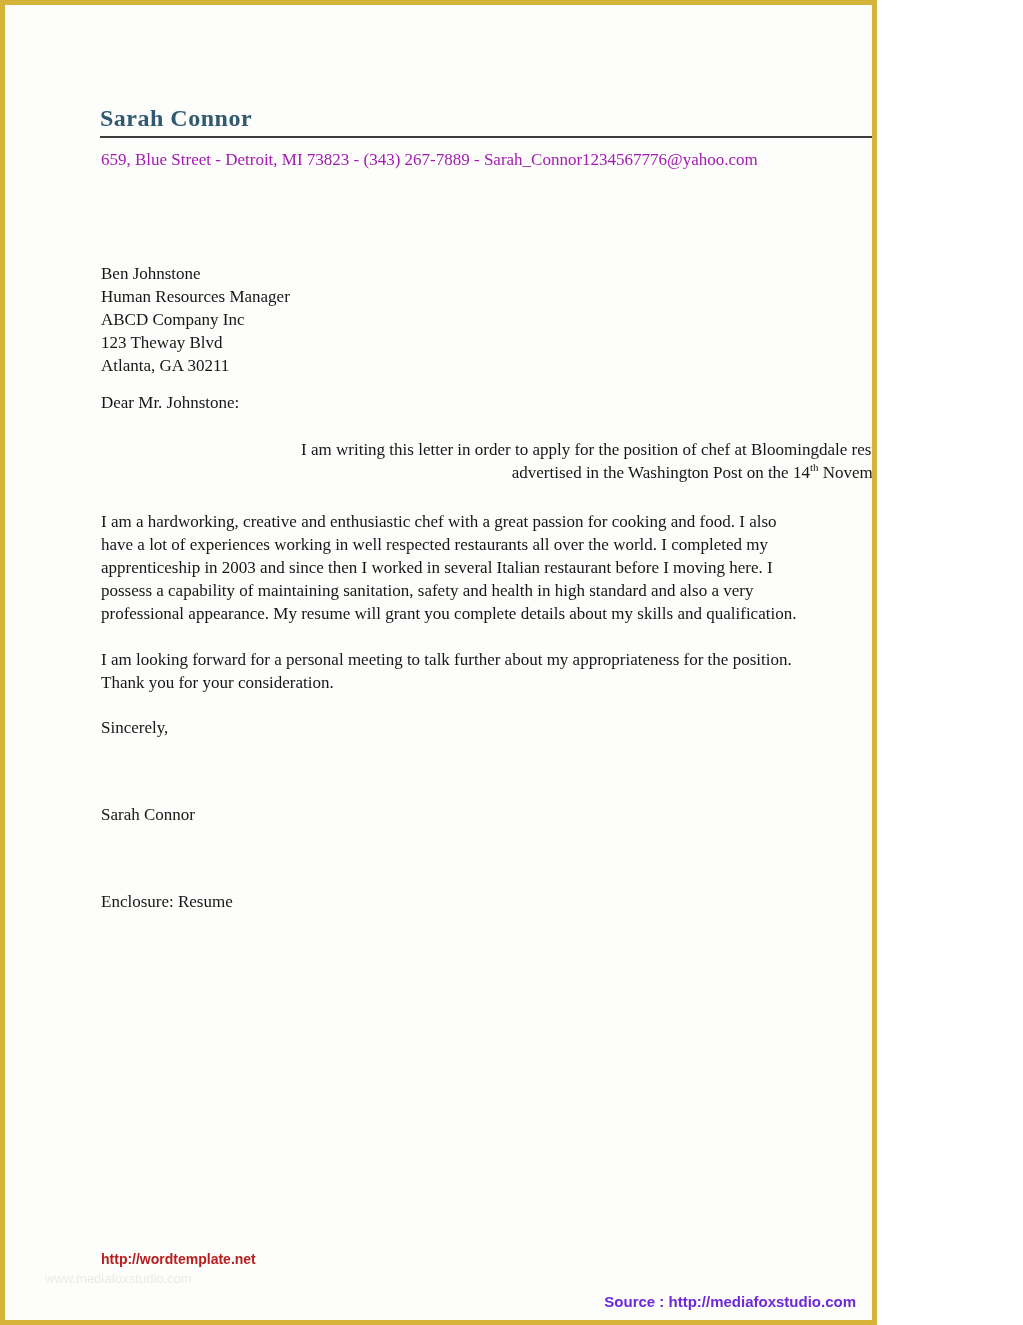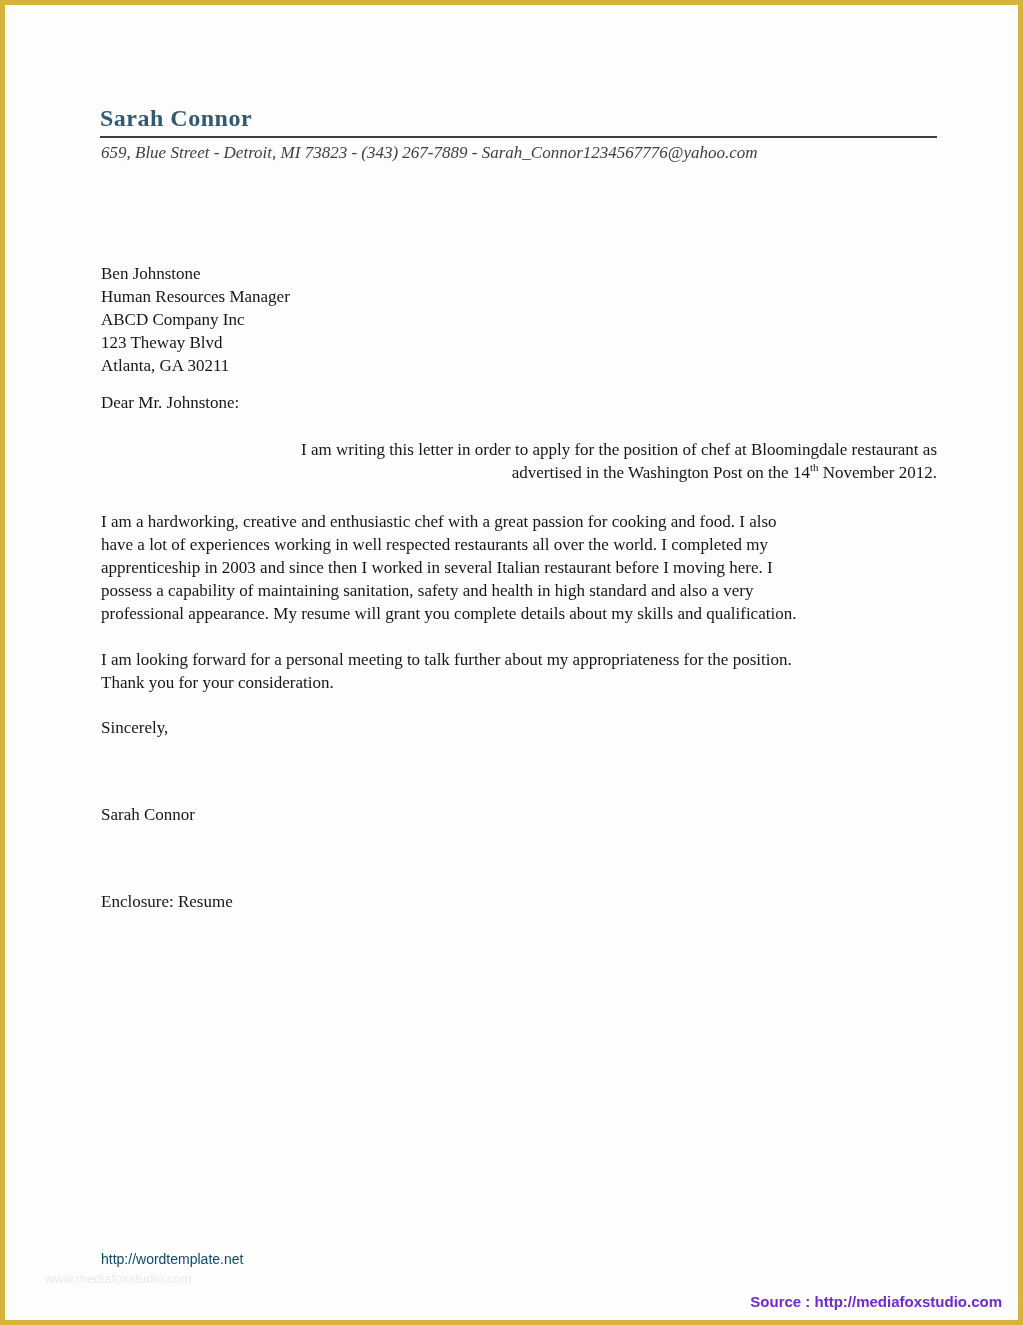--- a/index.html
+++ b/index.html
@@ -2,21 +2,21 @@
 <html><head>
 <meta charset="utf-8">
 <style>
   html, body { margin: 0; padding: 0; }
   body {
     font-family: "Liberation Serif", serif;
     background: #ffffff;
   }
   .page {
     position: relative;
-    width: 1023px;
+    width: 877px;
     height: 1325px;
     box-sizing: border-box;
     background: #fdfdfc;
     border: 5px solid #d6b33a;
     overflow: hidden;
   }
   .abs { position: absolute; }
 
   
   .letterhead {
@@ -28,25 +28,24 @@
     font-size: 24px;
     font-weight: bold;
     color: #315a70;
     letter-spacing: 0.5px;
     line-height: 30px;
     padding-bottom: 3px;
     border-bottom: 2px solid #3c3c3c;
   }
   .contact-line {
     font-size: 17px;
-    color: #404040;
+    color: #a21caf;
     line-height: 22px;
-    padding-top: 4px;
+    padding-top: 11px;
     padding-left: 1px;
-    font-style: italic;
   }
 
   
   .bodytext {
     left: 96px;
     width: 836px;
     font-size: 17px;
     line-height: 23px;
     color: #161616;
     white-space: pre-line;
@@ -66,22 +65,22 @@
     font-size: 11px;
     line-height: 0;
   }
 
   
   .template-url {
     left: 96px;
     top: 1246px;
     font-family: "Liberation Sans", sans-serif;
     font-size: 14px;
-    font-weight: normal;
-    color: #0c4a6e;
+    font-weight: bold;
+    color: #b91c1c;
   }
   .watermark {
     left: 40px;
     top: 1266px;
     font-family: "Liberation Sans", sans-serif;
     font-size: 13px;
     color: rgba(90, 90, 90, 0.12);
     filter: blur(0.6px);
   }
   .source-credit {

